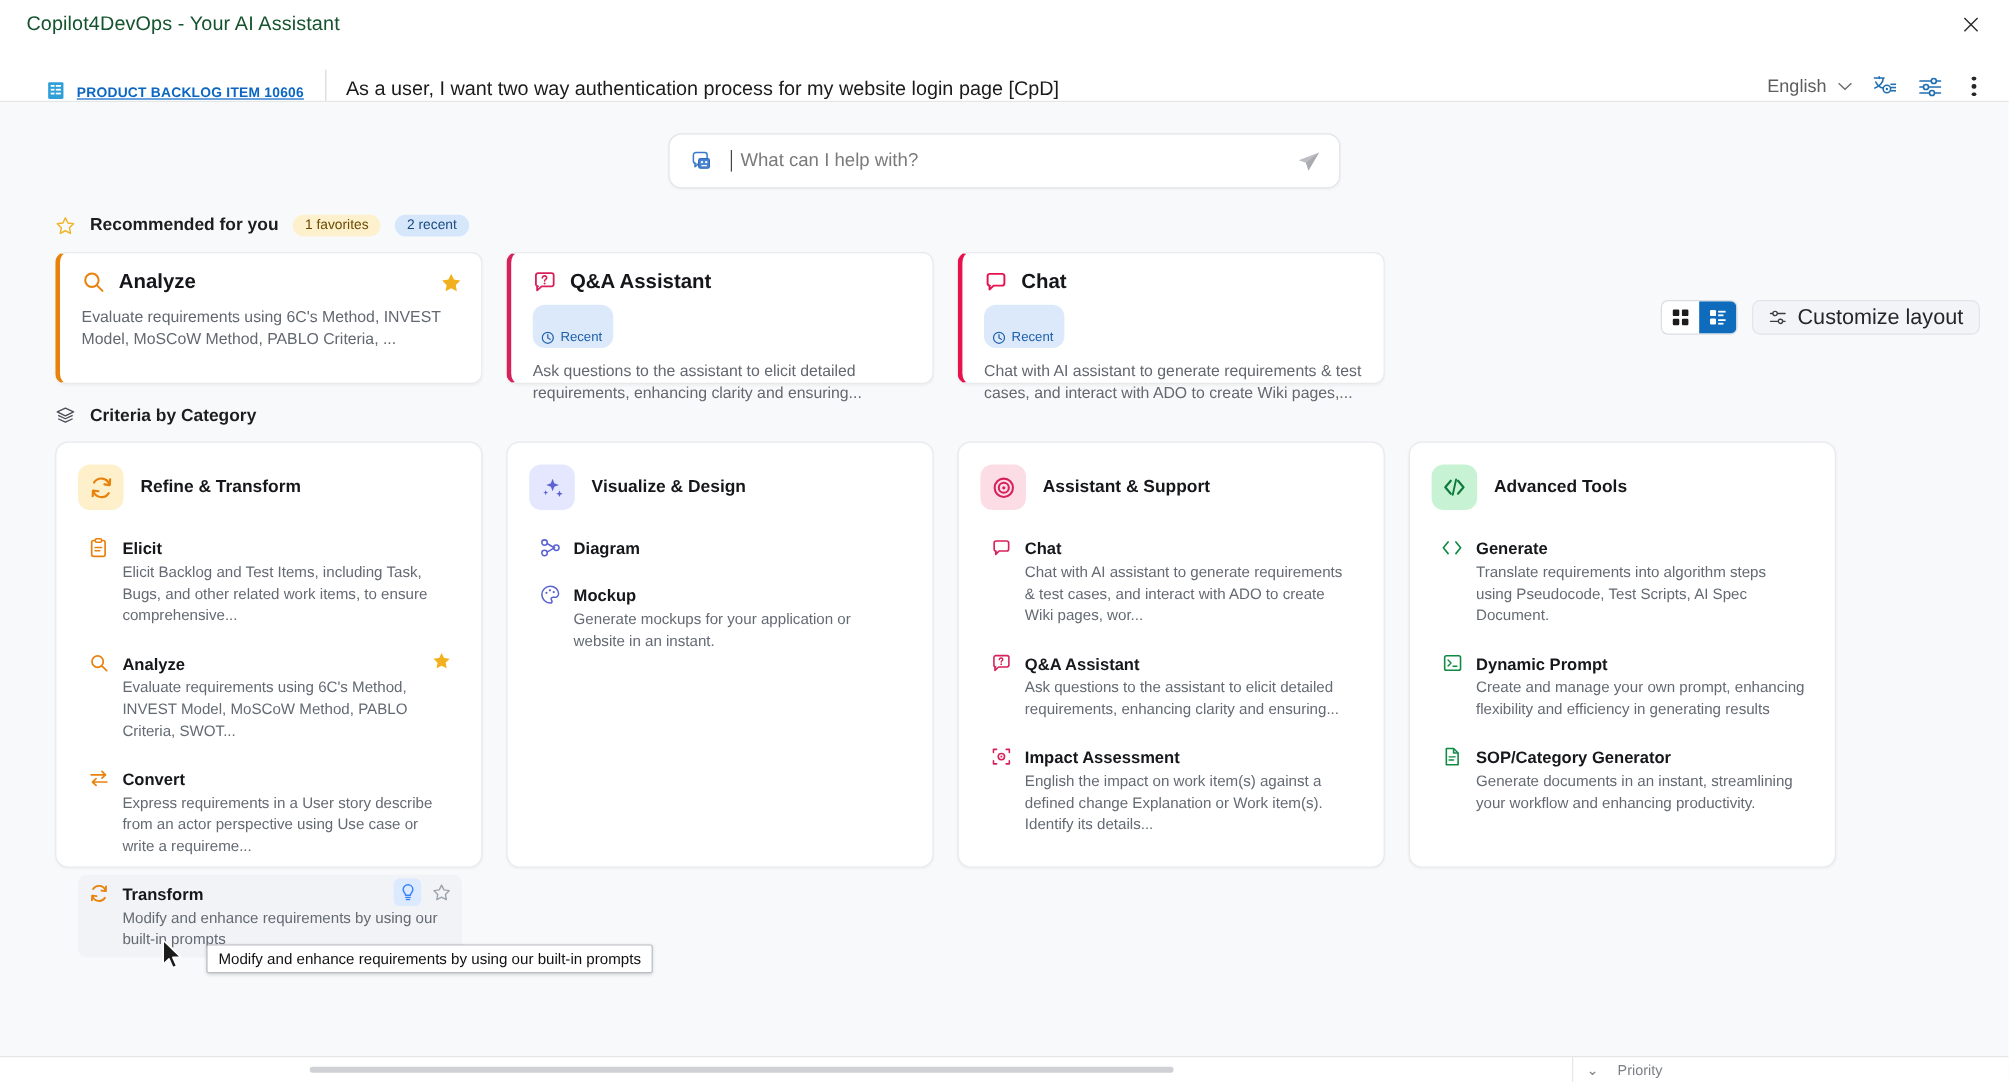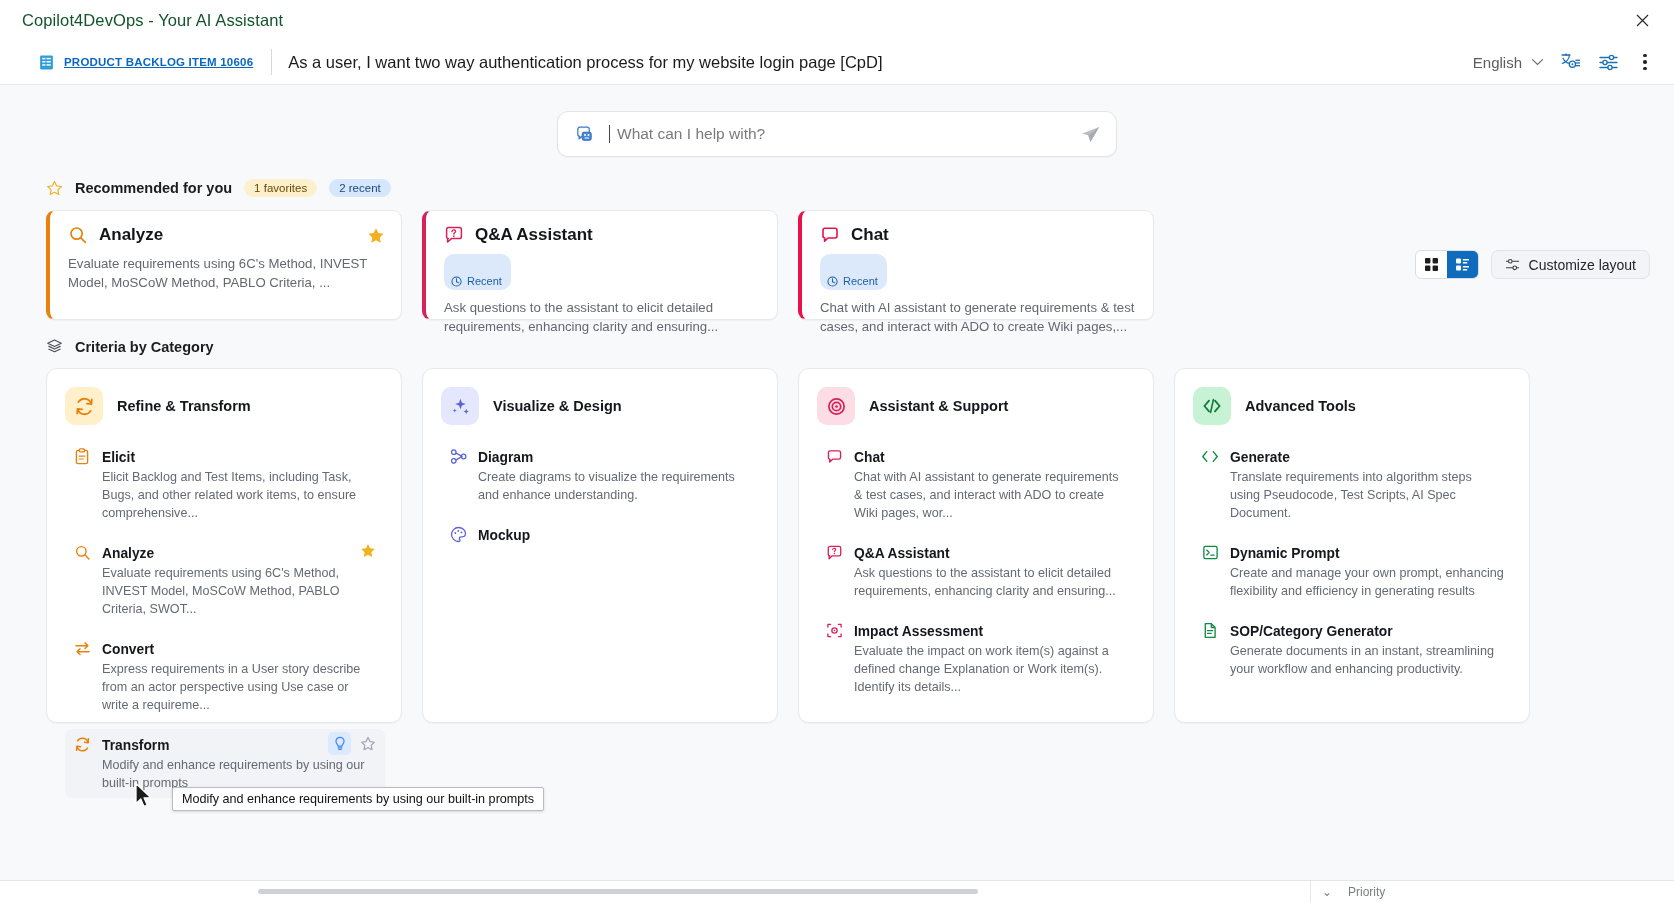--- a/index.html
+++ b/index.html
@@ -21,21 +21,21 @@
   .app-title { font-size: 16.5px; color: #14532d; letter-spacing: .1px; }
   .win-close {
     margin-left: auto; width: 32px; height: 30px;
     display: flex; align-items: center; justify-content: center;
     color: #333; font-size: 17px; line-height: 1; cursor: pointer;
   }
 
   
   .ctxbar {
     height: 45px; width: 100%;
-    display: flex; align-items: center;
+    display: flex; align-items: flex-end;
     padding: 0 18px 0 38px;
     background: #ffffff;
     border-bottom: 1px solid #e6e6e6;
   }
   .wi-icon { width: 17px; height: 17px; flex: 0 0 auto; margin-right: 9px; }
   .wi-link {
     font-size: 11.5px; color: #0b66c3; text-decoration: underline;
     letter-spacing: .2px; cursor: pointer; white-space: nowrap;
     font-weight: 600;
   }
@@ -128,21 +128,21 @@
   
   .viewtools { position: absolute; right: 24px; top: 165px; display: flex; align-items: center; gap: 12px; }
   .toggle { display: flex; border: 1px solid #dcdde1; border-radius: 6px; overflow: hidden; background: #fff; }
   .tg { width: 31px; height: 27px; display: flex; align-items: center; justify-content: center; cursor: pointer; }
   .tg.on { background: #0f6cbd; }
   .custom-btn {
     display: flex; align-items: center; gap: 9px;
     background: #f3f4f7; border: 1px solid #e3e4e8; border-radius: 7px;
     height: 29px; padding: 0 13px; cursor: pointer;
   }
-  .custom-label { font-size: 14px; color: #23262b; }
+  .custom-label { font-size: 18px; color: #23262b; }
 
   
   .tooltip {
     position: absolute; left: 172px; top: 702px;
     background: #fff; border: 1px solid #b9bcc2; border-radius: 2px;
     font-size: 12.6px; color: #111; padding: 4px 9px; white-space: nowrap;
     box-shadow: 0 1px 3px rgba(0,0,0,.14); z-index: 40;
   }
   .cursor { position: absolute; left: 134px; top: 697px; z-index: 45; }
 
@@ -448,35 +448,35 @@
           <span class="item-ico">
             <svg width="17" height="17" viewBox="0 0 18 18">
               <circle cx="4" cy="4.4" r="2.4" fill="none" stroke="#5B63D3" stroke-width="1.35"></circle>
               <circle cx="4" cy="13.6" r="2.4" fill="none" stroke="#5B63D3" stroke-width="1.35"></circle>
               <path d="M6.6 5.4 L12.6 9 L6.6 12.6" stroke="#5B63D3" stroke-width="1.35" fill="none" stroke-linecap="round"></path>
               <circle cx="14.4" cy="9" r="2.4" fill="none" stroke="#5B63D3" stroke-width="1.35"></circle>
             </svg>
           </span>
           <span class="item-name">Diagram</span>
         </div>
-        <div class="item-desc">Create diagrams to visualize the requirements and enhance understanding.</div>
       </div>
 
       <div class="item">
         <div class="item-head">
           <span class="item-ico">
             <svg width="17" height="17" viewBox="0 0 18 18">
               <path d="M9 1.6 c4 0 7.4 2.8 7.4 6.4 0 2.2-1.8 3.4-3.4 3.4 h-1.4 c-1 0-1.7 .8-1.7 1.6 0 .5 .2 .8 .4 1.1 .2 .3 .3 .6 .3 .9 0 .8-.7 1.4-1.6 1.4 -4 0-7.4-3.4-7.4-7.4 S5 1.6 9 1.6 Z" fill="none" stroke="#5B63D3" stroke-width="1.35"></path>
               <circle cx="5.7" cy="7.4" r="1" fill="#5B63D3"></circle>
               <circle cx="8.8" cy="5.2" r="1" fill="#5B63D3"></circle>
               <circle cx="12.1" cy="6.8" r="1" fill="#5B63D3"></circle>
             </svg>
           </span>
           <span class="item-name">Mockup</span>
         </div>
+        <div class="item-desc">Generate mockups for your application or website in an instant.</div>
       </div>
     </div>
 
     <div class="cat-card">
       <div class="cat-head">
         <div class="cat-chip" style="background:#FCDDE5">
           <svg width="21" height="21" viewBox="0 0 22 22">
             <circle cx="11" cy="11" r="8" fill="none" stroke="#D6215A" stroke-width="1.8"></circle>
             <circle cx="11" cy="11" r="4.4" fill="none" stroke="#D6215A" stroke-width="1.8"></circle>
             <circle cx="11" cy="11" r="1.4" fill="#D6215A"></circle>
@@ -515,21 +515,21 @@
         <div class="item-head">
           <span class="item-ico">
             <svg width="17" height="17" viewBox="0 0 18 18">
               <path d="M2 5.4 V2.6 h2.8 M13.2 2.6 H16 v2.8 M16 12.6 v2.8 h-2.8 M4.8 15.4 H2 v-2.8" fill="none" stroke="#D6215A" stroke-width="1.4" stroke-linecap="round" stroke-linejoin="round"></path>
               <circle cx="9" cy="9" r="2.8" fill="none" stroke="#D6215A" stroke-width="1.4"></circle>
               <circle cx="9" cy="9" r=".9" fill="#D6215A"></circle>
             </svg>
           </span>
           <span class="item-name">Impact Assessment</span>
         </div>
-        <div class="item-desc">Evaluate the impact on work item(s) against a defined change Explanation or Work item(s). Identify its details...</div>
+        <div class="item-desc">English the impact on work item(s) against a defined change Explanation or Work item(s). Identify its details...</div>
       </div>
     </div>
 
     <div class="cat-card">
       <div class="cat-head">
         <div class="cat-chip" style="background:#C8F2D4">
           <svg width="22" height="22" viewBox="0 0 22 22">
             <path d="M8 5.6 L3.4 11 L8 16.4" fill="none" stroke="#0E7A3C" stroke-width="1.8" stroke-linecap="round" stroke-linejoin="round"></path>
             <path d="M14 5.6 L18.6 11 L14 16.4" fill="none" stroke="#0E7A3C" stroke-width="1.8" stroke-linecap="round" stroke-linejoin="round"></path>
             <path d="M12.4 4.6 L9.6 17.4" stroke="#0E7A3C" stroke-width="1.6" stroke-linecap="round"></path>

